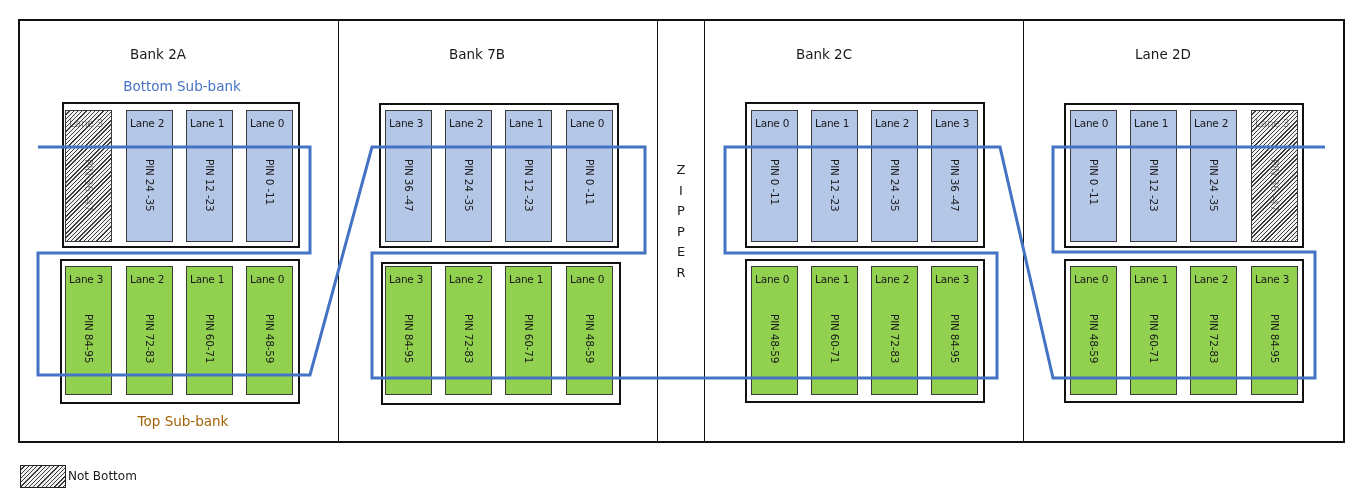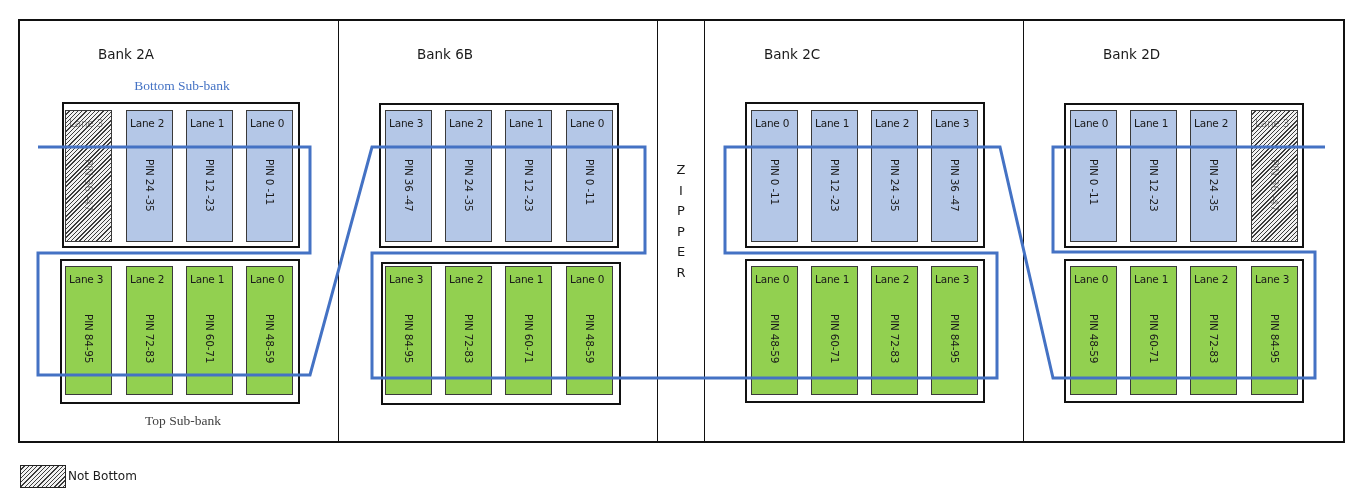--- a/index.html
+++ b/index.html
@@ -9,24 +9,24 @@
     font-family: "DejaVu Sans", "Liberation Sans", sans-serif;
     color: #1a1a1a;
   }
   .abs { position: absolute; }
   #outer {
     left: 18px; top: 19px; width: 1323px; height: 420px;
     border: 2px solid #111; box-sizing: content-box;
   }
   .divider { top: 20px; height: 421px; width: 0; border-left: 1.6px solid #111; }
   .bank-title {
-    font-size: 13.5px; width: 120px; text-align: left; top: 46px;
+    font-size: 13.5px; width: 120px; text-align: center; top: 46px;
     font-family: "DejaVu Sans", sans-serif;
   }
-  .sub-label { font-size: 13.5px; width: 200px; text-align: center; font-family: Liberation Serif, serif; }
+  .sub-label { font-size: 13.5px; width: 200px; text-align: center; }
   #bottom-label { left: 82px; top: 78px; }
   #top-label { left: 83px; top: 413px; }
   .zipper {
     left: 672px; top: 160px; width: 18px;
     display: flex; flex-direction: column; align-items: center;
     font-size: 13px; line-height: 20.6px;
   }
   .box { border: 2px solid #111; background: #fff; box-sizing: border-box; }
   .lane {
     border: 1px solid #3a3a3a; box-sizing: border-box; width: 47px;
@@ -55,26 +55,26 @@
 </head>
 <body>
 
 <div id="outer" class="abs"></div>
 <div class="abs divider" style="left:338px"></div>
 <div class="abs divider" style="left:657px"></div>
 <div class="abs divider" style="left:704px"></div>
 <div class="abs divider" style="left:1023px"></div>
 
 <div class="abs bank-title" style="left:98px">Bank 2A</div>
-<div class="abs bank-title" style="left:417px">Bank 6B</div>
+<div class="abs bank-title" style="left:417px">Bank 7B</div>
 <div class="abs bank-title" style="left:764px">Bank 2C</div>
-<div class="abs bank-title" style="left:1103px">Bank 2D</div>
+<div class="abs bank-title" style="left:1103px">Lane 2D</div>
 
 <div id="bottom-label" class="abs sub-label" style="color: rgb(68, 114, 196);">Bottom Sub-bank</div>
-<div id="top-label" class="abs sub-label" style="color: #404040;">Top Sub-bank</div>
+<div id="top-label" class="abs sub-label" style="color: #a16207;">Top Sub-bank</div>
 
 <div class="abs zipper">
   <span>Z</span>
   <span>I</span>
   <span>P</span>
   <span>P</span>
   <span>E</span>
   <span>R</span>
 </div>
 

